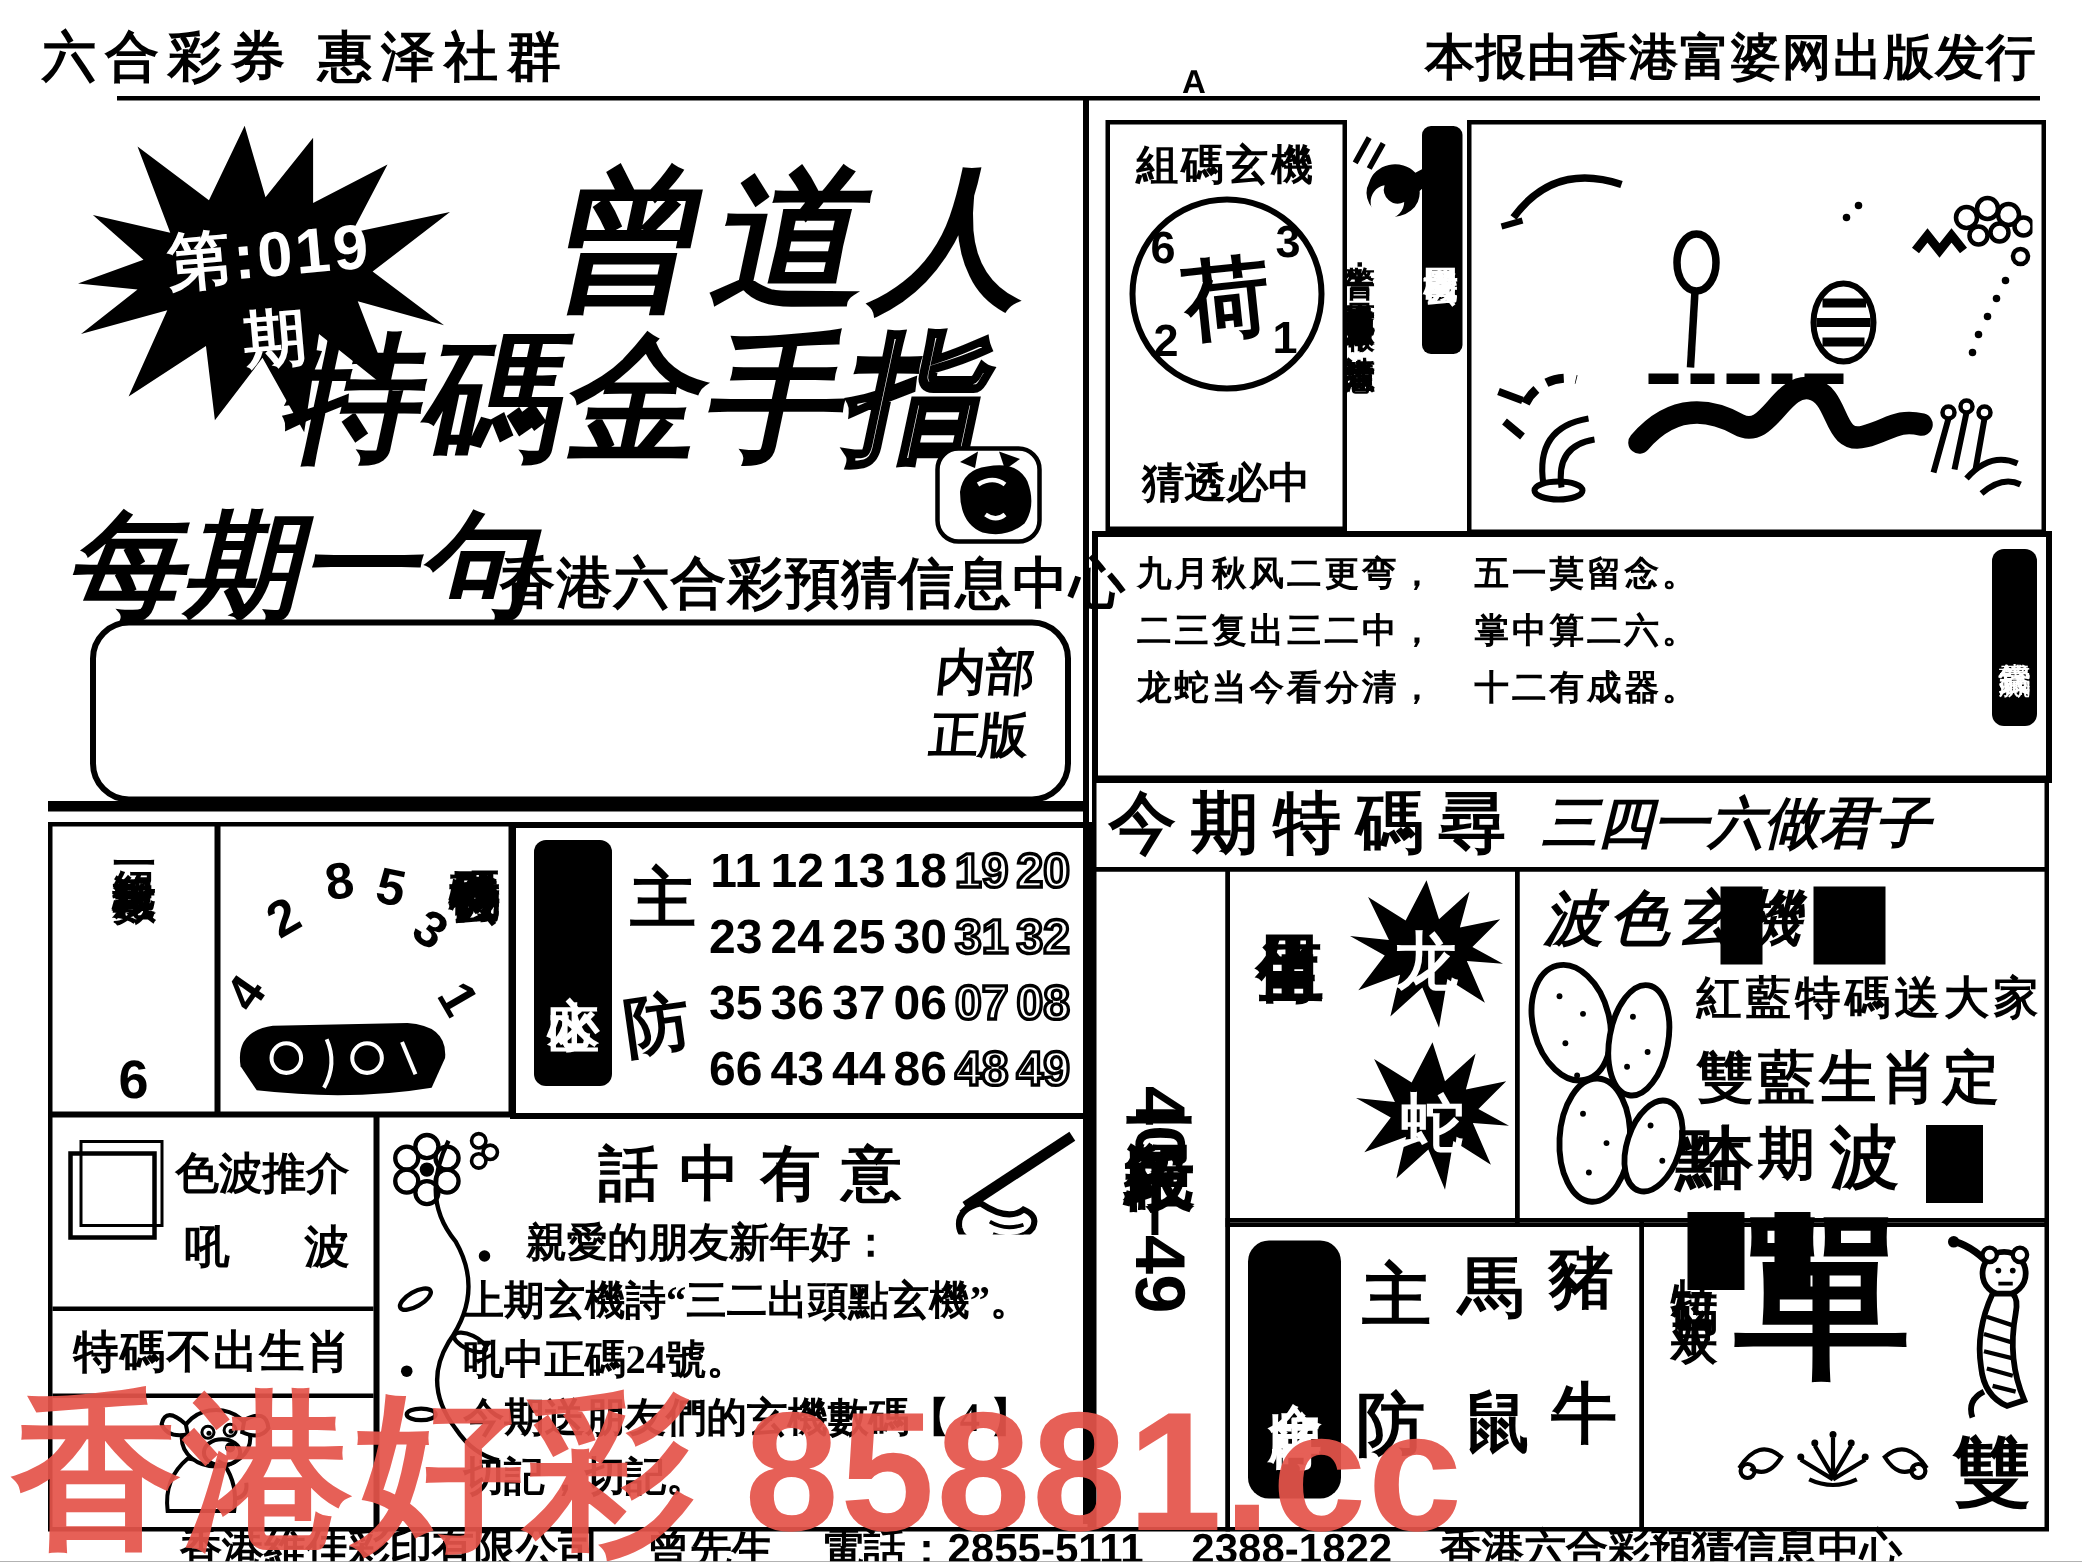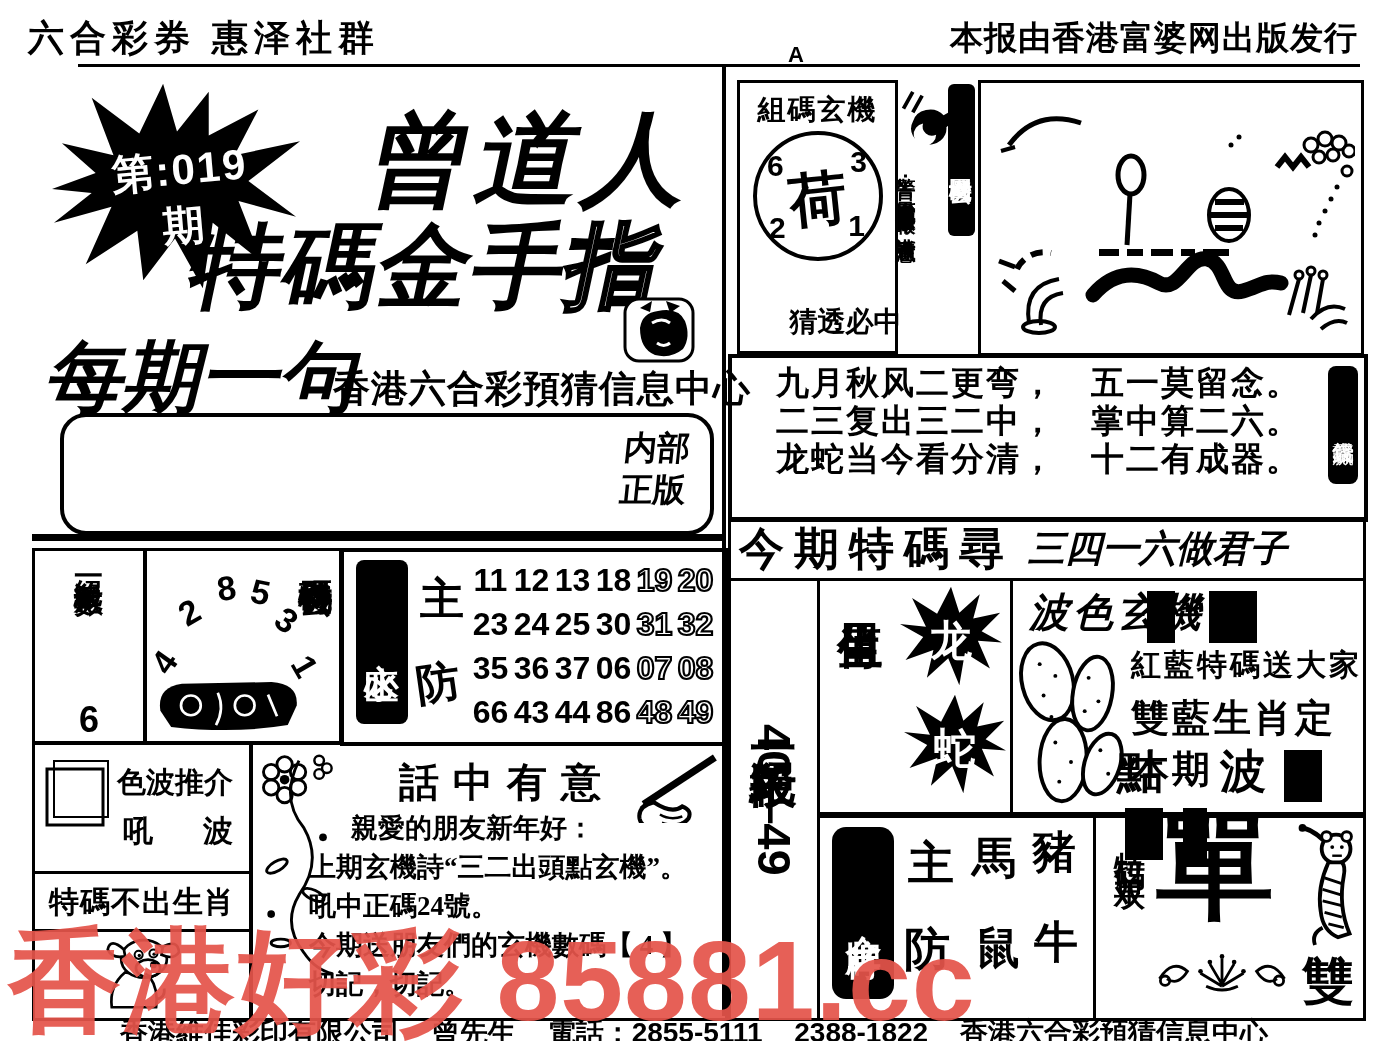--- a/index.html
+++ b/index.html
@@ -62,28 +62,28 @@
   .letter-body{position:absolute;left:56px;top:64px;font-size:27px;line-height:39px;
                font-family:"Liberation Serif",serif;font-weight:700;width:400px;}
   .letter-body .ln0{text-indent:42px;}
   
   .zumabox{left:737px;top:80px;width:155px;height:268px;}
   .zuma-title{position:absolute;left:0;top:8px;width:100%;text-align:center;font-size:28px;font-weight:900;letter-spacing:2px;}
   .zuma-circle{position:absolute;left:13px;top:48px;width:122px;height:122px;border:4px solid #000;border-radius:50%;}
   .zuma-char{position:absolute;left:0;top:26px;width:100%;text-align:center;font-size:58px;font-weight:900;
              font-family:"Liberation Serif",serif;transform:rotate(-6deg);}
   .zn{position:absolute;font-size:30px;font-weight:700;}
-  .zuma-footer{position:absolute;left:0;bottom:10px;width:100%;text-align:center;font-size:28px;font-weight:900;padding-left:28px;}
+  .zuma-footer{position:absolute;left:0;bottom:10px;width:100%;text-align:center;font-size:28px;font-weight:900;}
   .teapot{left:896px;top:84px;}
   .xjt-label{left:948px;top:84px;width:27px;height:152px;font-size:23px;font-weight:700;border-radius:6px;}
   .warning{left:893px;top:162px;height:192px;font-size:20px;font-weight:700;letter-spacing:1px;}
   .drawbox{left:978px;top:80px;width:380px;height:270px;}
   
   .poembox{left:728px;top:354px;width:632px;height:160px;}
-  .poem-lines{position:absolute;left:44px;top:6px;font-size:33px;font-weight:700;line-height:38px;
+  .poem-lines{position:absolute;left:26px;top:6px;font-size:23px;font-weight:700;line-height:38px;
               font-family:"Liberation Serif",serif;letter-spacing:2px;}
   .poem-side{position:absolute;right:6px;top:8px;width:30px;height:118px;font-size:22px;border-radius:8px;}
   .specialrow{left:728px;top:517px;width:632px;height:58px;display:flex;align-items:center;}
   .special-title{font-size:45px;font-weight:900;letter-spacing:10px;margin-left:8px;}
   .special-phrase{font-size:37px;font-weight:900;font-family:"Liberation Serif",serif;font-style:italic;margin-left:14px;}
   
   .killrange{left:728px;top:578px;width:86px;height:437px;display:flex;align-items:center;justify-content:center;}
   .killrange-label{font-size:47px;font-weight:900;}
   .zhiribox{left:817px;top:578px;width:190px;height:234px;}
   .zhiri-label{position:absolute;left:10px;top:8px;height:218px;font-size:45px;font-weight:900;}

